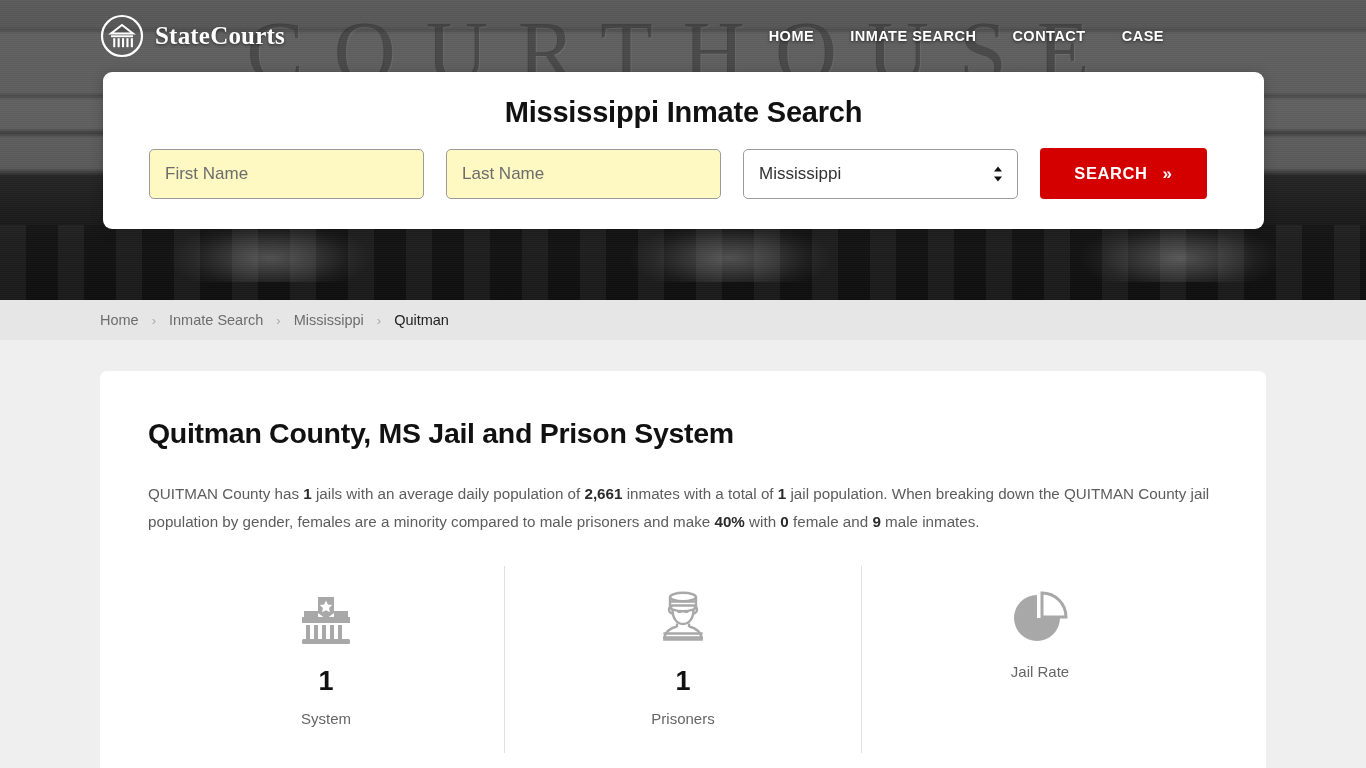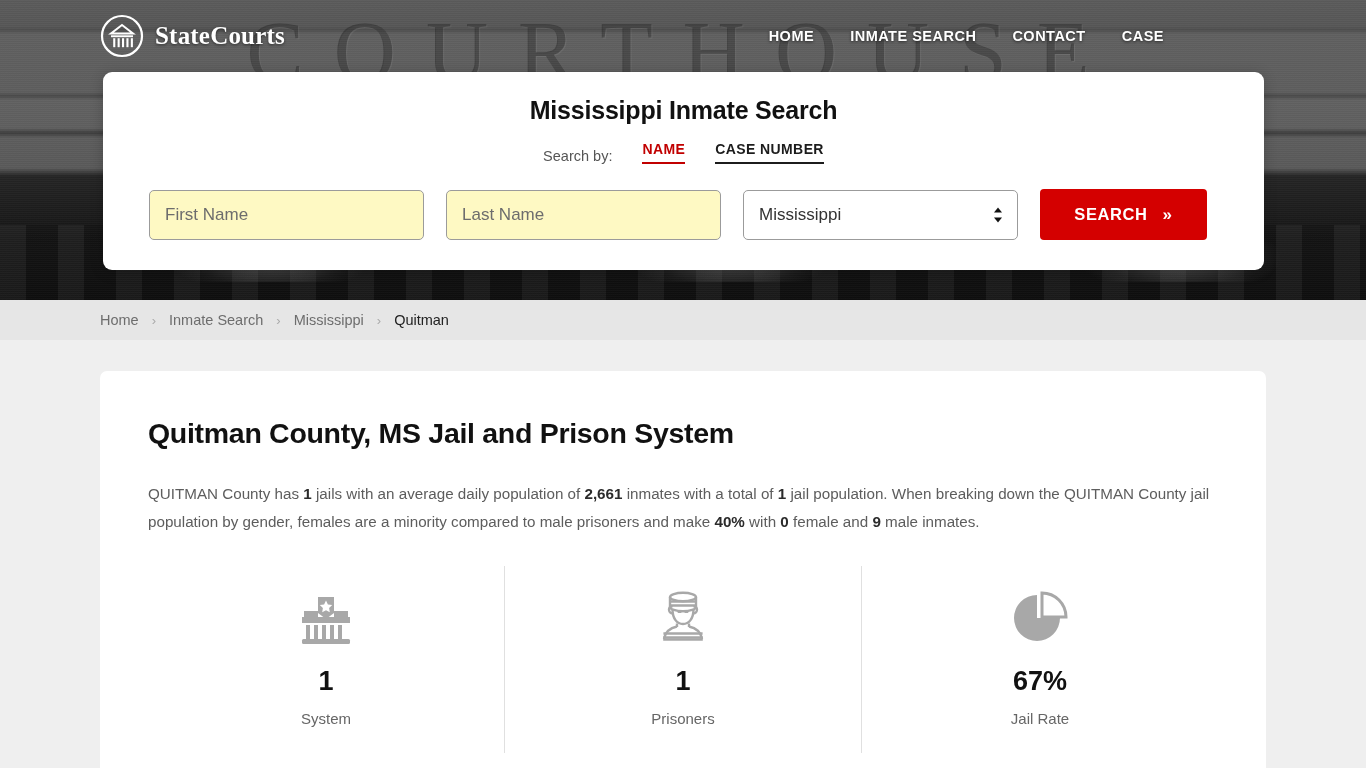--- a/index.html
+++ b/index.html
@@ -150,25 +150,25 @@
     top: 72px;
     width: 1161px;
     background: #fff;
     border-radius: 9px;
     padding: 24px 46px 30px 46px;
     z-index: 4;
     box-shadow: 0 2px 14px rgba(0,0,0,.20);
   }
   .search-title {
     text-align: center;
-    font-size: 25px;
+    font-size: 29px;
     font-weight: 700;
     color: #111;
     letter-spacing: -.2px;
-    margin-bottom: 13px;
+    margin-bottom: 19px;
   }
   .searchby-row {
     display: flex;
     align-items: flex-end;
     justify-content: center;
     gap: 30px;
     margin-bottom: 25px;
     height: 26px;
   }
   .searchby-label {
@@ -368,25 +368,20 @@
     <a href="#">HOME</a>
     <a href="#">INMATE SEARCH</a>
     <a href="#">CONTACT</a>
     <a href="#">CASE</a>
   </nav>
 </div>
 
 <div class="search-card">
   <div class="search-title">Mississippi Inmate Search</div>
 
-  <div class="searchby-row">
-    <span class="searchby-label">Search by:</span>
-    <span class="tab active">NAME</span>
-    <span class="tab inactive">CASE NUMBER</span>
-  </div>
 
   <div class="fields-row">
     <input class="txt-field" type="text" placeholder="First Name" style="">
     <input class="txt-field" type="text" placeholder="Last Name" style="">
 
     <span class="select-wrap">
       <select class="state-select">
         <option>Mississippi</option>
       </select>
       <span class="stepper">
@@ -464,18 +459,17 @@
         <div class="stat-label">Prisoners</div>
       </div>
 
       <div class="stat">
         <div class="stat-icon">
           <svg width="64" height="64" viewBox="0 0 64 64" aria-hidden="true">
             <path d="M29 10 A23 23 0 1 0 52 33 L29 33 Z" fill="#a8a8a8"></path>
             <path d="M34 8 A24 24 0 0 1 58 32 L34 32 Z" fill="none" stroke="#a8a8a8" stroke-width="3"></path>
           </svg>
         </div>
-        <div class="stat-value">67%</div>
         <div class="stat-label">Jail Rate</div>
       </div>
     </div>
   </div>
 </div>
 
 </body></html>

